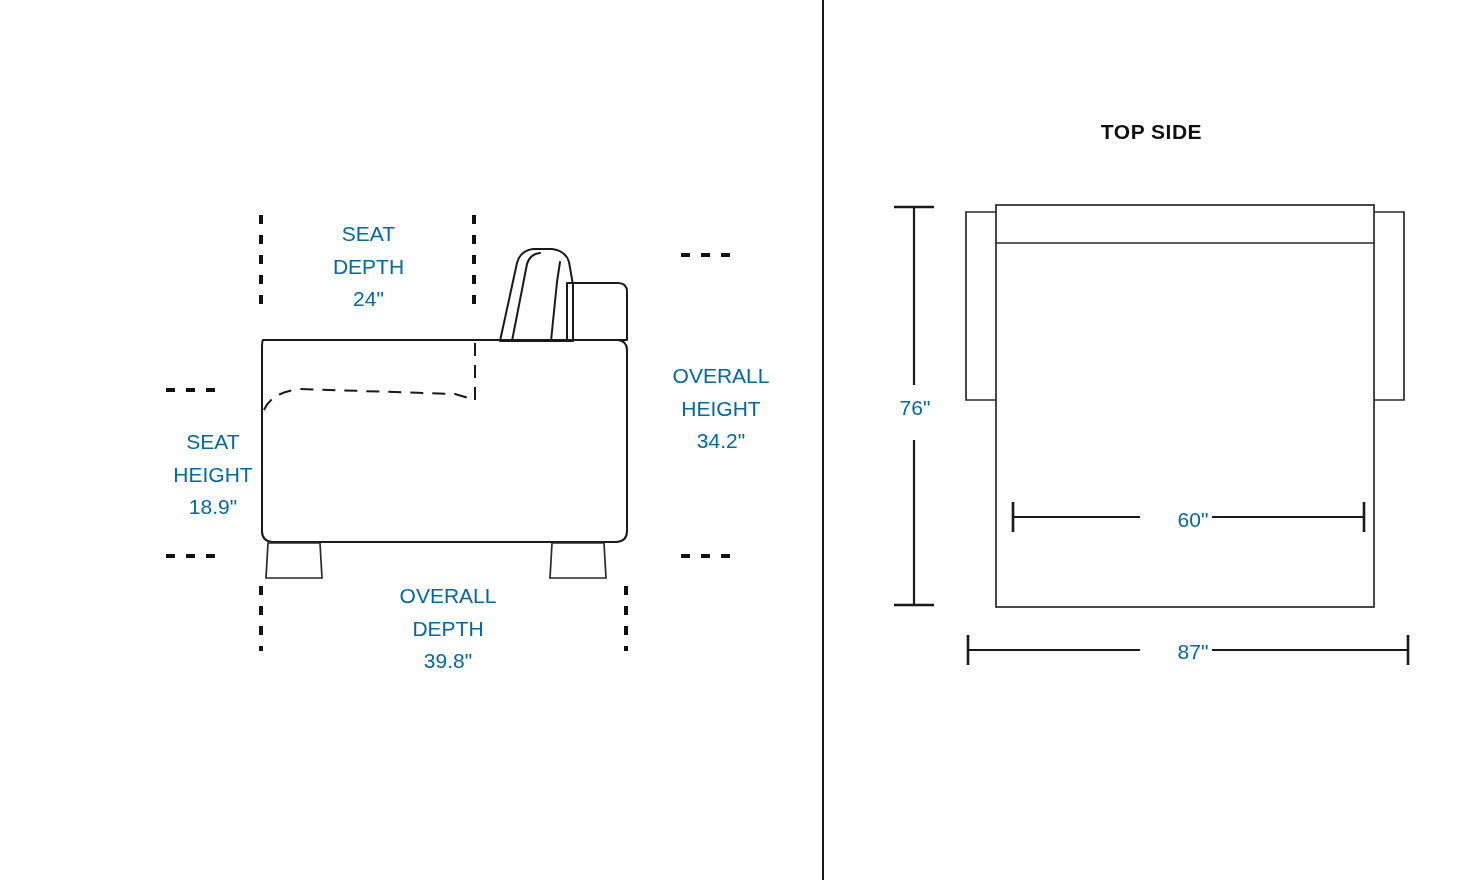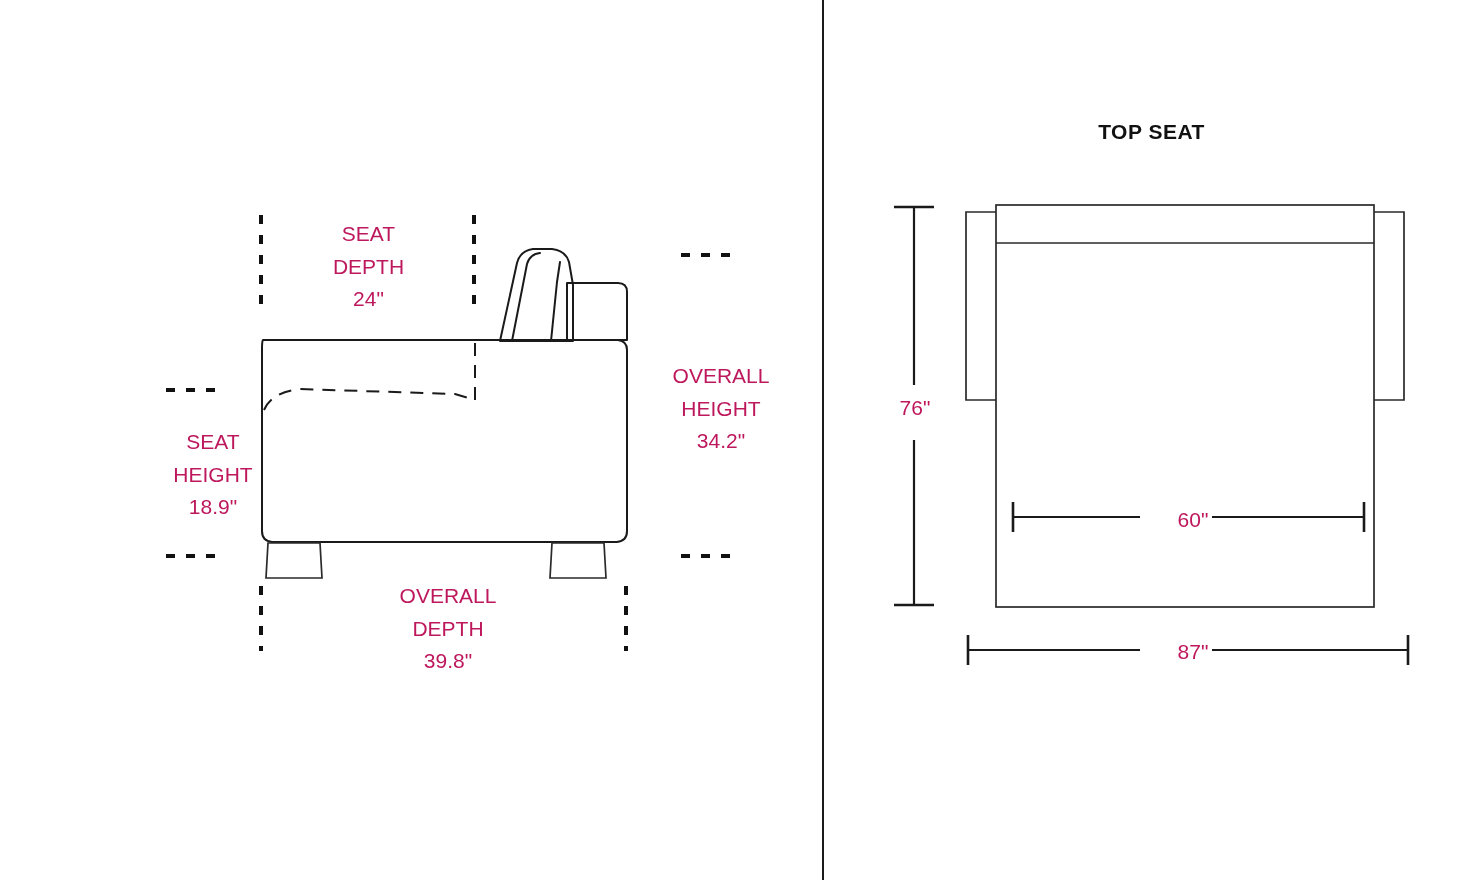--- a/index.html
+++ b/index.html
@@ -86,21 +86,21 @@
   }
   .dim-tick {
     stroke: #1a1a1a;
     stroke-width: 2.6;
     stroke-linecap: butt;
   }
 
   .dim-label {
     position: absolute;
     font-size: 21px;
-    color: #be185d;
+    color: #0369a1;
     text-align: center;
     line-height: 1.55;
     white-space: pre-line;
   }
   #seat-depth-label   { left: 286px; top: 218px;  width: 165px; }
   #seat-height-label  { left: 143px; top: 426px;  width: 140px; }
   #overall-height-label { left: 645px; top: 360px; width: 152px; }
   #overall-depth-label { left: 358px; top: 580px; width: 180px; }
   #width-76-label { left: 880px; top: 392px; width: 70px; text-align: center; }
   #width-60-label { left: 1148px; top: 504px; width: 90px; text-align: center; }
@@ -158,21 +158,21 @@
 
     <div class="dim-label" id="overall-depth-label">OVERALL
 DEPTH
 39.8"</div>
   </div>
 
   <div class="divider"></div>
 
   <div class="panel" id="top-view-panel">
 
-    <div class="view-title" id="top-view-title">TOP SEAT</div>
+    <div class="view-title" id="top-view-title">TOP SIDE</div>
 
     <svg width="657" height="880" viewBox="0 0 657 880">
 
       <rect class="outline-thin" x="173" y="205" width="378" height="402"></rect>
 
       <path class="outline-thin" d="M173,243 L551,243"></path>
 
       <path class="outline-thin" d="M173,212 L143,212 L143,400 L173,400"></path>
 
       <path class="outline-thin" d="M551,212 L581,212 L581,400 L551,400"></path>

